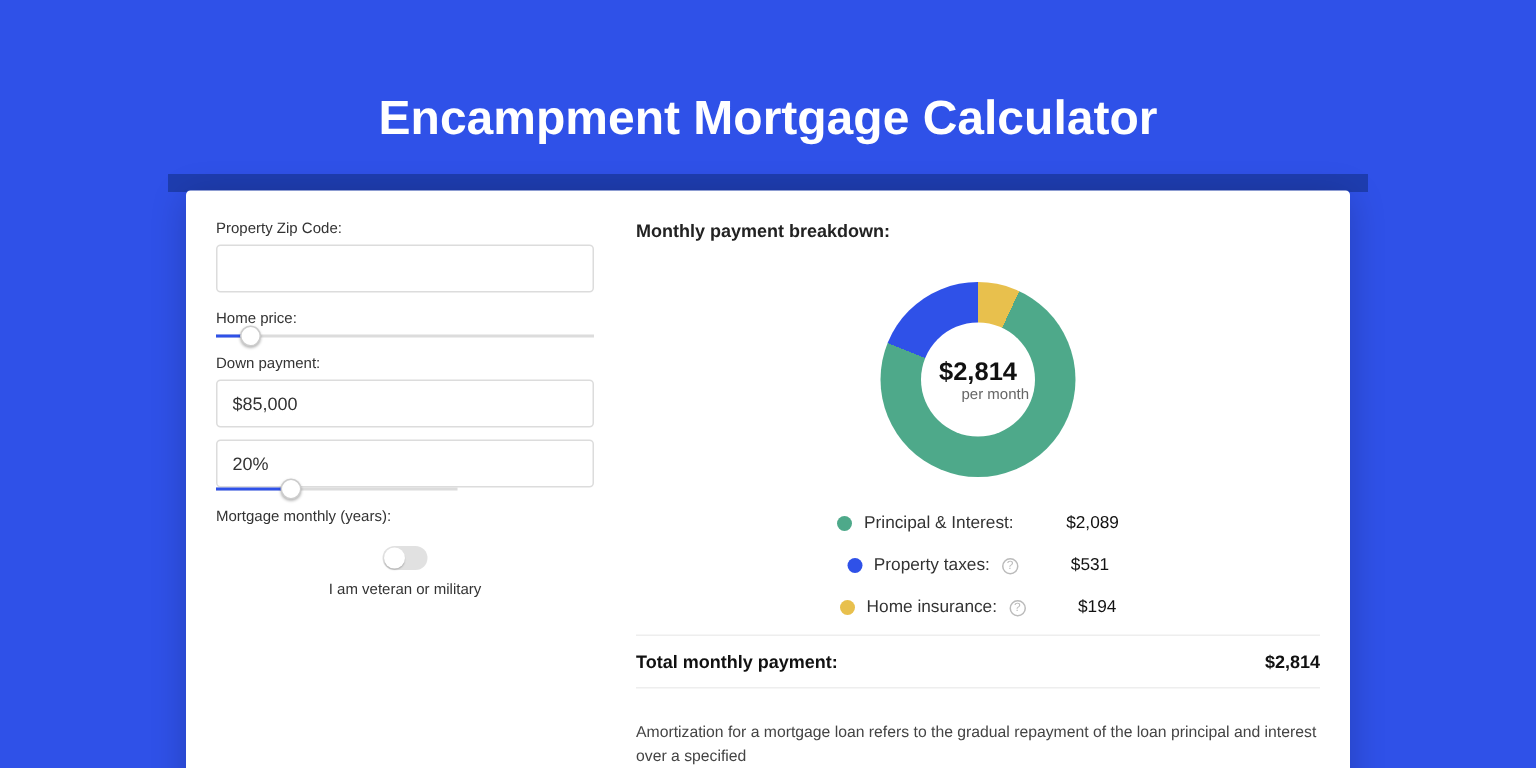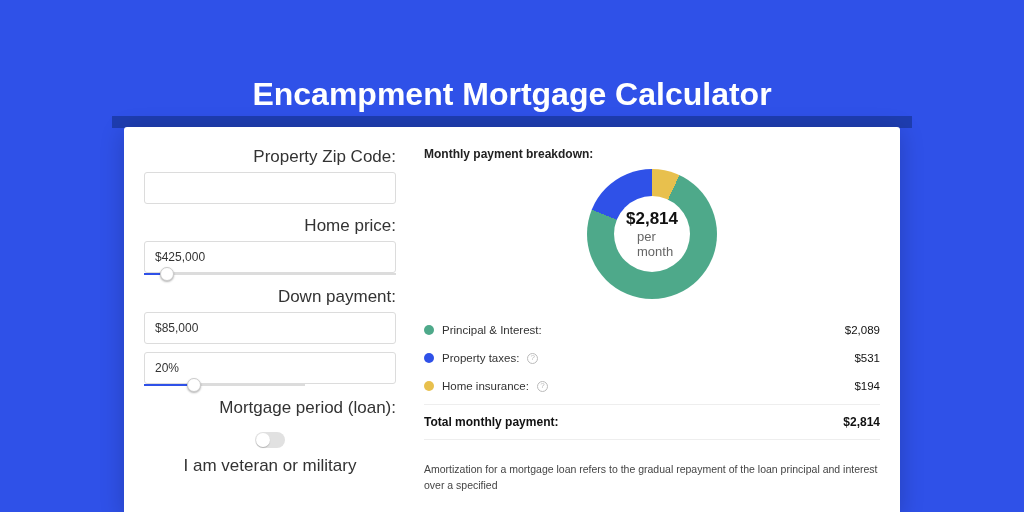--- a/index.html
+++ b/index.html
@@ -9,21 +9,21 @@
     width: 1024px;
     height: 512px;
     overflow: hidden;
     position: relative;
   }
   .page-title {
     color: #fff;
     text-align: center;
     font-weight: 700;
     font-size: 32px;
-    padding-top: 76px;
+    padding-top: 60px;
   }
   .card {
     position: absolute;
     left: 124px;
     top: 127px;
     width: 776px;
     background: #fff;
     border-radius: 3px;
     box-shadow: 0 4px 24px rgba(0,0,0,0.2);
     display: flex;
@@ -33,25 +33,24 @@
     position: absolute;
     left: 112px;
     top: 116px;
     width: 800px;
     height: 12px;
     background: #1e3db0;
   }
   .left-col { width: 252px; padding-right: 0; }
   .right-col { flex: 1; padding-left: 28px; }
   .form-label {
-    font-size: 17px;
+    font-size: 10px;
     color: #333;
     margin-bottom: 5px;
     display: block;
-    text-align: right;
   }
   .input-box {
     width: 100%;
     border: 1px solid #dcdcdc;
     border-radius: 3px;
     padding: 8px 10px;
     font-size: 12px;
     color: #333;
     height: 32px;
     background: #fff;
@@ -114,21 +113,21 @@
     width: 14px;
     height: 14px;
     border-radius: 50%;
     background: #fff;
     box-shadow: 0 1px 1px rgba(0,0,0,0.2);
   }
   .section-heading {
     font-size: 12px;
     font-weight: 700;
     color: #222;
-    margin-bottom: 4px;
+    margin-bottom: 23px;
   }
   .donut-wrap {
     display: flex;
     justify-content: center;
     margin-bottom: 16px;
     padding-top: 4px;
   }
   .donut {
     position: relative;
     width: 130px;
@@ -146,24 +145,24 @@
     transform: translate(-50%,-50%);
     width: 76px; height: 76px;
     background: #fff;
     border-radius: 50%;
     display: flex;
     flex-direction: column;
     align-items: center;
     justify-content: center;
   }
   .donut-value { font-size: 17px; font-weight: 700; color: #111; }
-  .donut-sub { font-size: 13px; color: #666; padding-left: 23px; }
+  .donut-sub { font-size: 10px; color: #666; padding-left: 23px; }
   .legend-row {
     display: flex;
-    justify-content: space-between;
+    justify-content: center;
     align-items: center;
     padding: 8px 0;
     border-top: 1px solid #fff;
     font-size: 11.5px;
     gap: 35px;
   }
   .legend-row + .legend-row { border-top: none; }
   .legend-label { display: flex; align-items: center; gap: 8px; color: #333; }
   .legend-dot {
     width: 10px; height: 10px; border-radius: 50%;
@@ -207,42 +206,41 @@
 
   <div class="left-col">
 
     <div class="field-group">
       <label class="form-label">Property Zip Code:</label>
       <input class="input-box" value="" style="">
     </div>
 
     <div class="field-group">
       <label class="form-label">Home price:</label>
-      <input class="input-box" value="$425,000" style="">
       <div class="slider-track">
         <div class="slider-fill" style="width:9%"></div>
         <div class="slider-thumb" style="left:9%"></div>
       </div>
     </div>
 
     <div class="field-group">
       <label class="form-label">Down payment:</label>
       <div class="dp-row">
         <input class="input-box" value="$85,000" style="">
         <input class="input-box" value="20%" style="">
       </div>
       <div class="slider-track" style="width:64%">
         <div class="slider-fill" style="width:31%"></div>
         <div class="slider-thumb" style="left:31%"></div>
       </div>
     </div>
 
 
     <div class="field-group">
-      <label class="form-label">Mortgage period (loan):</label>
+      <label class="form-label">Mortgage monthly (years):</label>
     </div>
 
     <div class="toggle-row">
       <div class="toggle">
         <div class="toggle-knob"></div>
       </div>
       <span class="form-label" style="margin:0">I am veteran or military</span>
     </div>
 
   </div>

